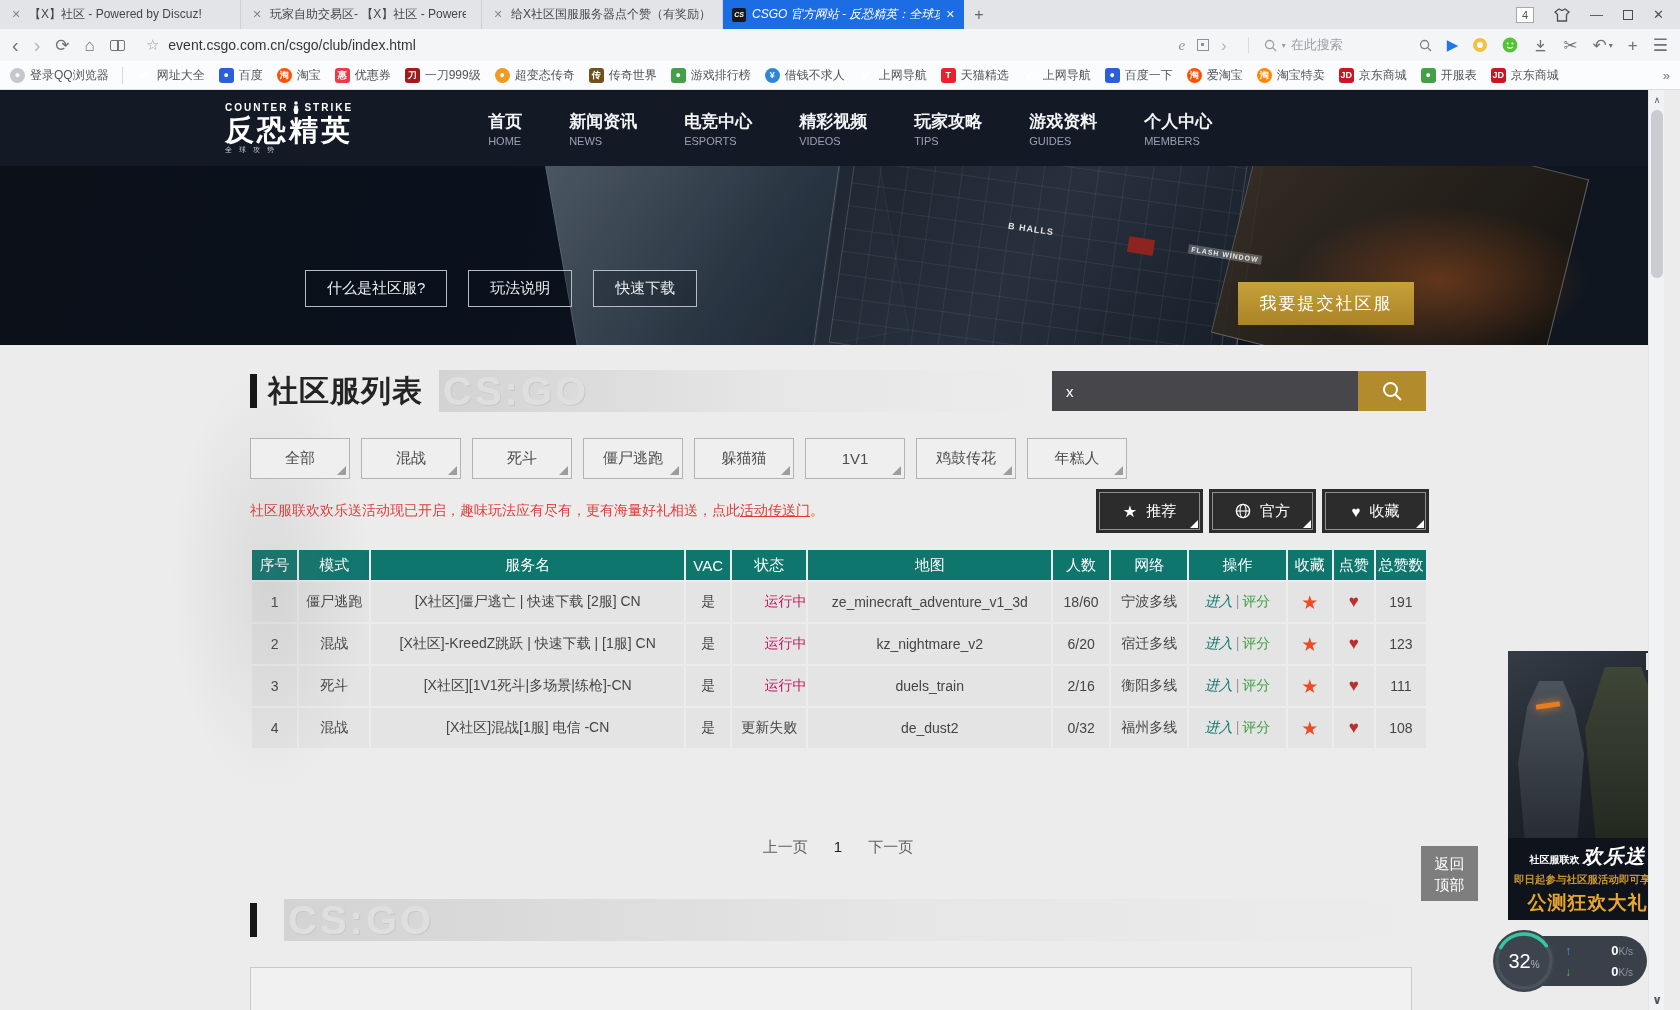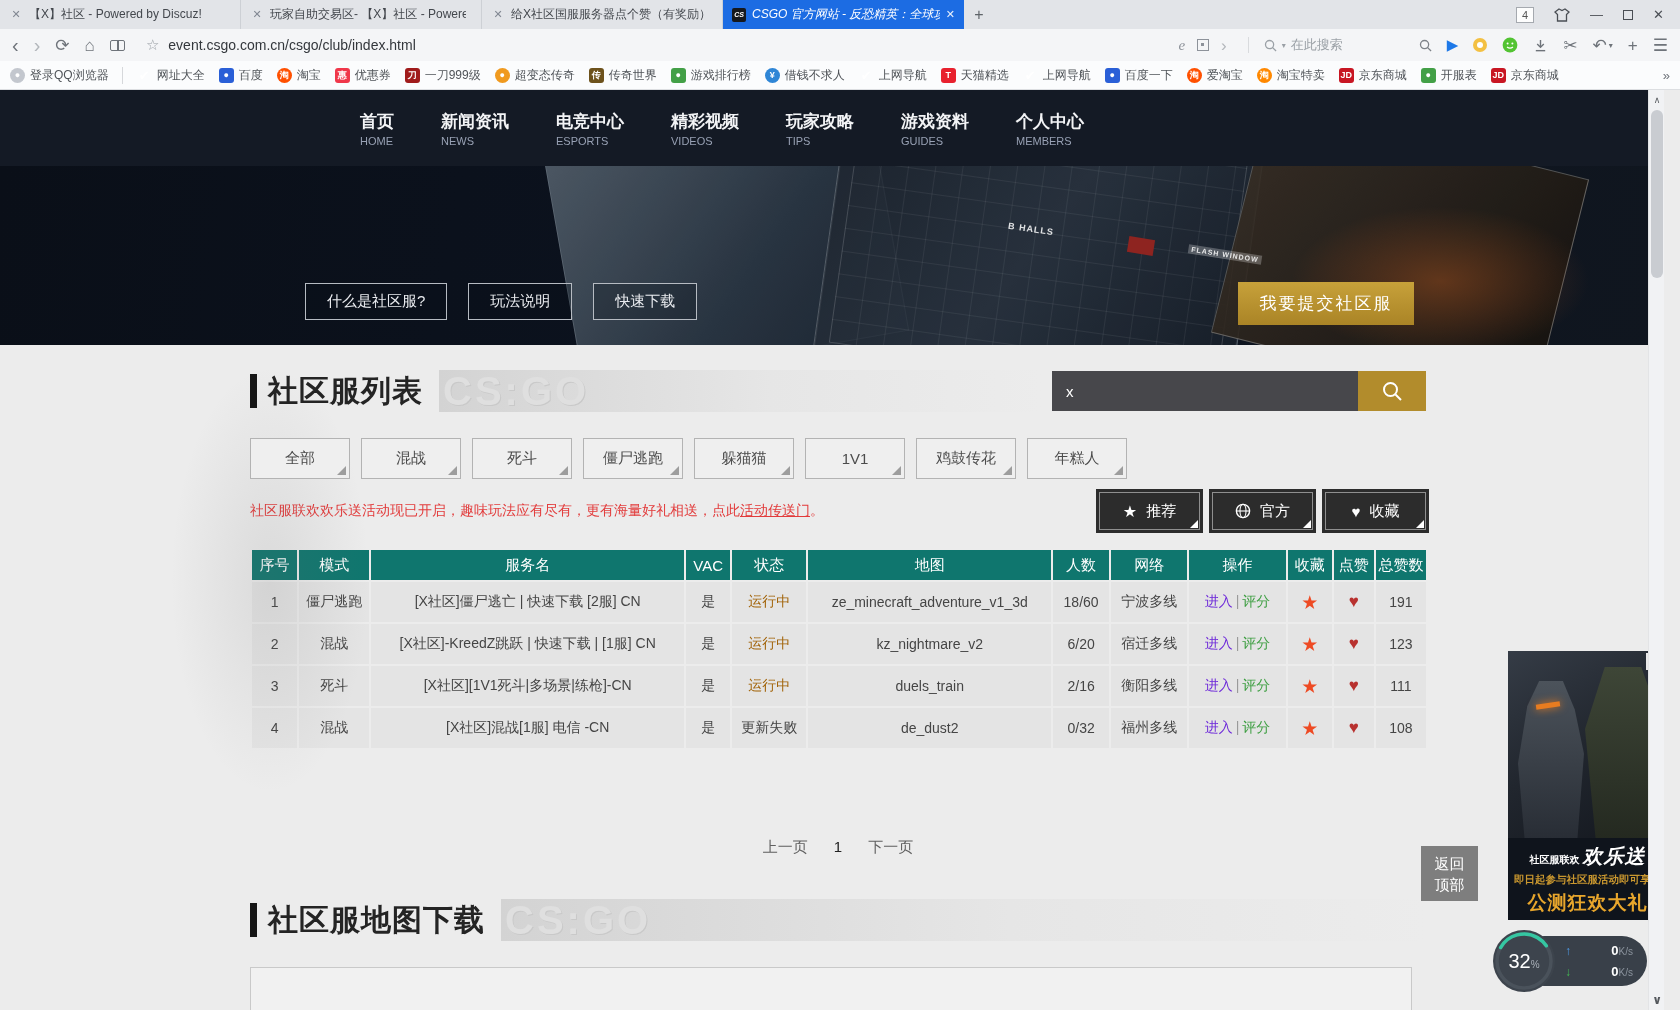--- a/index.html
+++ b/index.html
@@ -84,21 +84,21 @@
         background:repeating-linear-gradient(0deg,transparent 0 22px,rgba(255,255,255,.07) 22px 23px),
                    repeating-linear-gradient(90deg,transparent 0 26px,rgba(255,255,255,.07) 26px 27px); }
   .p3 { left:1235px; top:-30px; width:330px; height:240px; transform:rotate(14deg);
         background:linear-gradient(120deg,#3a3026 0%,#241e18 60%,#15110d 100%); }
   .rust { position:absolute; left:1290px; top:40px; width:300px; height:150px;
           background:radial-gradient(ellipse at center,rgba(150,75,30,.55),transparent 70%); }
   .redsq { position:absolute; left:1128px; top:72px; width:26px; height:16px; background:#8e2420; transform:rotate(9deg); }
   .map-label { position:absolute; color:rgba(255,255,255,.85); font-size:9px; font-weight:bold; letter-spacing:1px; }
   .map-label:nth-child(1) { left:1008px; top:58px; transform:rotate(8deg); }
   .map-label:nth-child(2) { left:1188px; top:84px; transform:rotate(9deg); font-size:7px; background:rgba(255,255,255,.25); padding:1px 3px; }
-  .hero-btns { position:absolute; left:273px; bottom:25px; display:flex; gap:21px;padding-left:32px; }
+  .hero-btns { position:absolute; left:273px; bottom:38px; display:flex; gap:21px;padding-left:32px; }
   .hero-btn { height:37px; padding:0 21px; border:1px solid #b6bbc2; background:rgba(8,14,24,.25);
               color:#e9ebef; font-size:15px; display:grid; place-items:center; cursor:pointer; white-space:nowrap; }
   .gold-btn { position:absolute; left:1238px; bottom:20px; width:176px; height:43px;
               background:linear-gradient(#c7a13a,#aa8426); color:#fff; font-size:17px; letter-spacing:2px;
               display:grid; place-items:center; cursor:pointer; }
 
   .content { position:relative; padding-left:250px; }
   .ghost { position:absolute; left:170px; top:20px; width:200px; height:430px;
            background:radial-gradient(ellipse at center,rgba(110,110,110,.14),transparent 70%); }
 
@@ -133,22 +133,22 @@
   .ac-heart { color:#fff; font-size:15px; }
 
   table.servers { margin-top:18px; border-collapse:separate; border-spacing:2px; width:1178px; table-layout:fixed; }
   table.servers th { background:#0f766e; color:#fff; font-size:15px; font-weight:normal; height:30px; }
   table.servers td { background:#e4e4e4; color:#454545; font-size:14px; height:40px; text-align:center;
                      overflow:hidden; white-space:nowrap; }
   .c-no{width:45px} .c-mode{width:70px} .c-name{width:312px} .c-vac{width:44px} .c-status{width:74px}
   .c-map{width:242px} .c-players{width:56px} .c-net{width:76px} .c-ops{width:96px} .c-fav{width:44px}
   .c-like{width:40px} .c-total{width:50px}
   td.status { color:#d92b2b; }
-  td.status.ok { color:#a16207; }
-  .enter { color:#6d28d9; cursor:pointer; }
+  td.status.ok { color:#be185d;text-align:right; }
+  .enter { color:#0f766e; cursor:pointer;font-style:italic; }
   .rate { color:#3c9e40; cursor:pointer; }
   .opsep { color:#9a9a9a; margin:0 3px; }
   .row-star { color:#ee4a23; font-size:19px; cursor:pointer; }
   .row-heart { color:#b8312f; font-size:17px; cursor:pointer; }
 
   .pagination { width:1176px; text-align:center; margin-top:88px; font-size:15px; color:#606060; }
   .pagination span { margin:0 11px; cursor:pointer; }
   .pg-cur { color:#222; cursor:default !important; }
 
   .sec2 { padding-top:42px; }
@@ -370,20 +370,32 @@
         <span>京东商城</span>
       </span>
       </div>
     <span class="bm-more">»</span>
   </div>
 </div>
 
 <div class="page">
 
   <div class="site-header">
+    <div class="logo">
+      <div class="logo-top">
+        <span>COUNTER</span>
+        <svg width="8" height="14" viewBox="0 0 8 14">
+            <circle cx="4" cy="2" r="1.8" fill="#fff"></circle>
+            <path d="M2.5 4.5 L5.5 4.5 L6.5 9 L5.5 13 L2.5 13 L1.5 9 Z" fill="#fff"></path>
+          </svg>
+        <span>STRIKE</span>
+      </div>
+      <div class="logo-main">反恐精英</div>
+      <div class="logo-sub">全球攻势</div>
+    </div>
     <div class="site-nav">
       <div style="display:flex; gap:47px;">
 
       <div class="nav-item">
           <div class="nav-zh">首页</div>
           <div class="nav-en">HOME</div>
         </div>
           <div class="nav-item">
           <div class="nav-zh">新闻资讯</div>
           <div class="nav-en">NEWS</div>
@@ -592,21 +604,20 @@
     </table>
 
     <div class="pagination">
       <span>上一页</span>
       <span class="pg-cur">1</span>
       <span>下一页</span>
     </div>
 
     <div class="sec-row sec2">
       <div class="tbar"></div>
-      <div class="sec-title">社区服地图下载</div>
       <div class="band">
         <span class="watermark">CS:GO</span>
       </div>
     </div>
 
     <div class="bottom-box"></div>
   </div>
 
   <div class="back-top">
     <div>返回</div>

